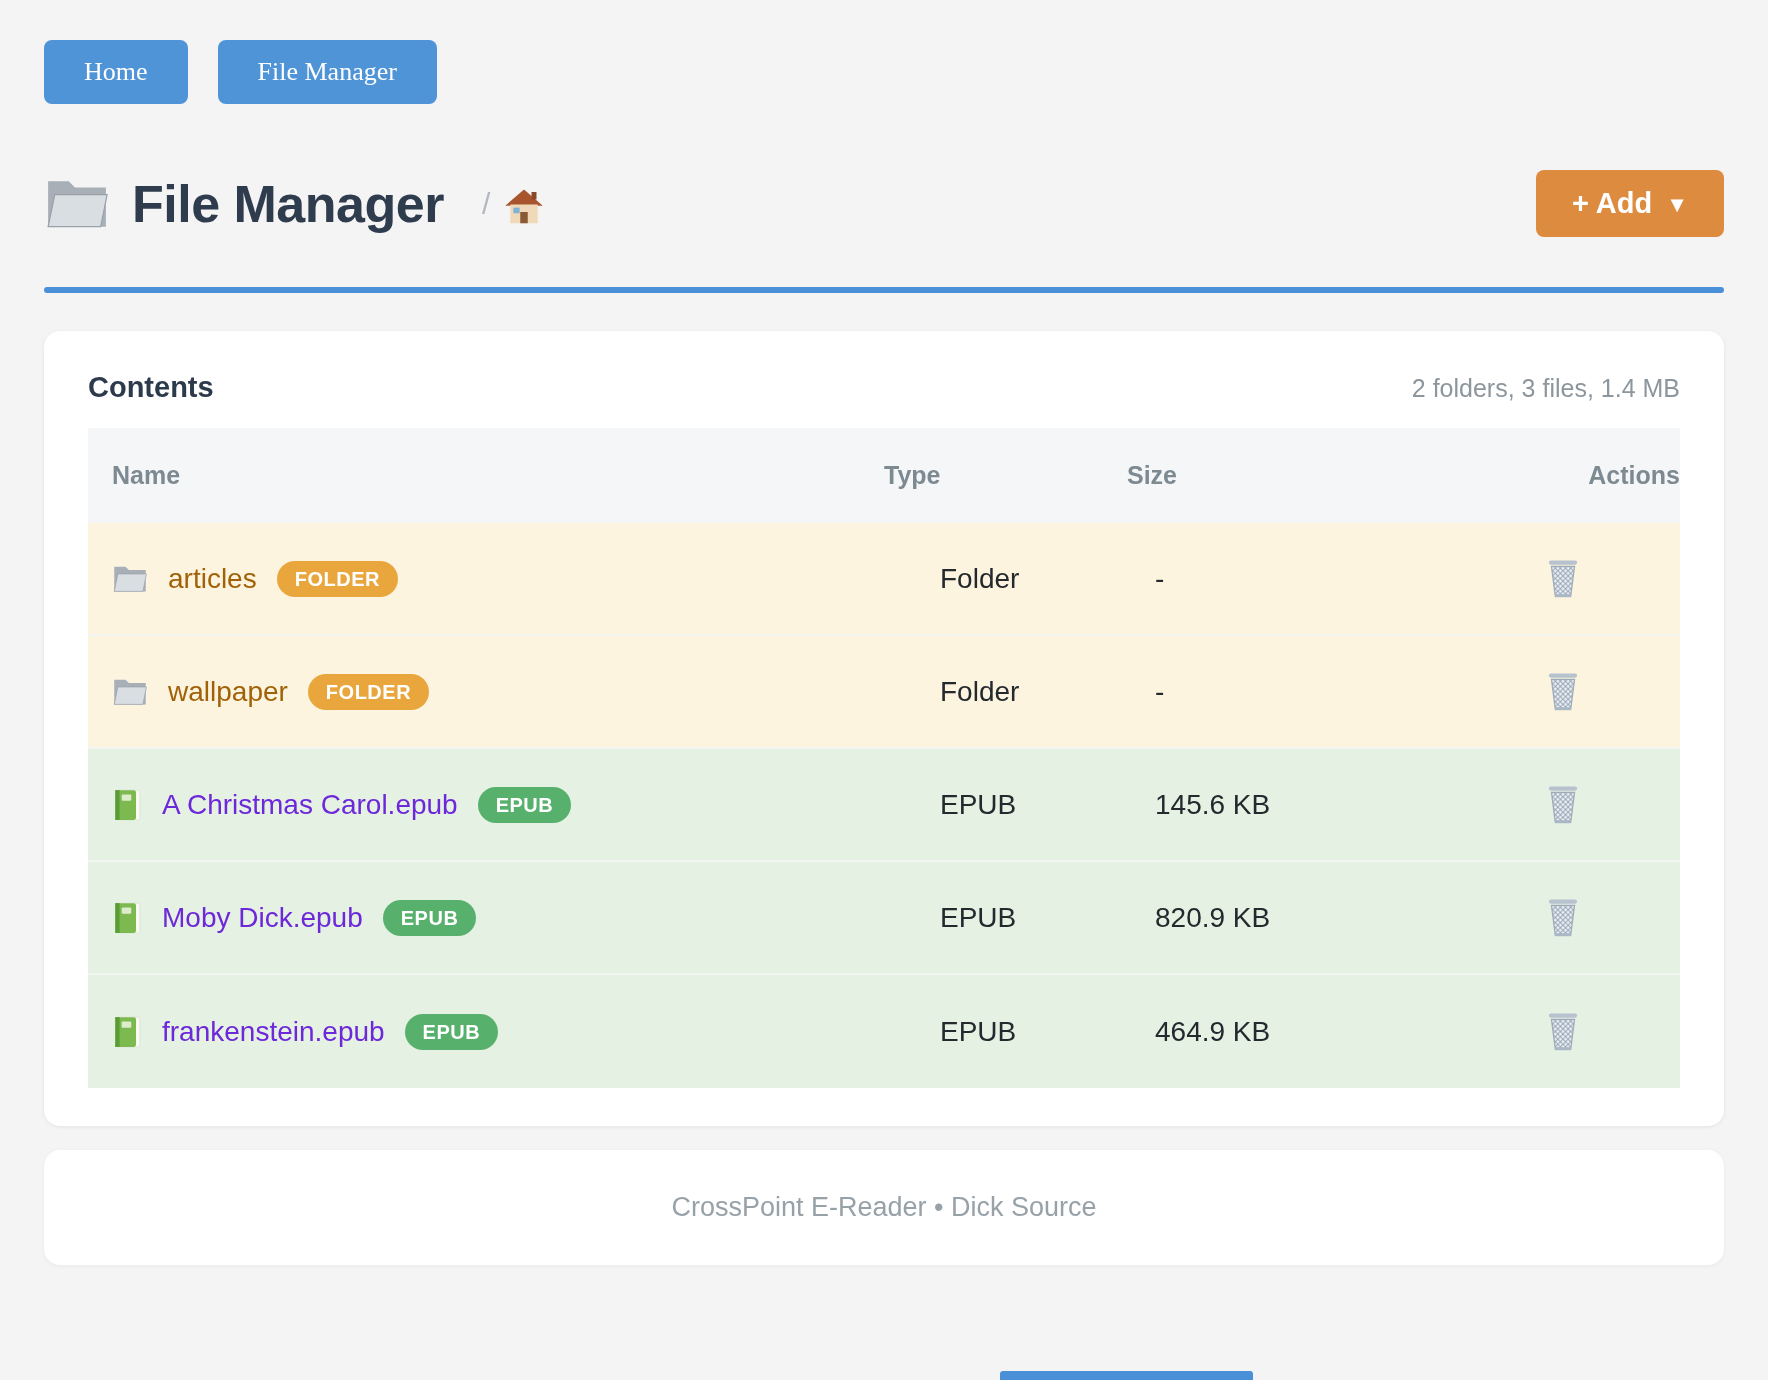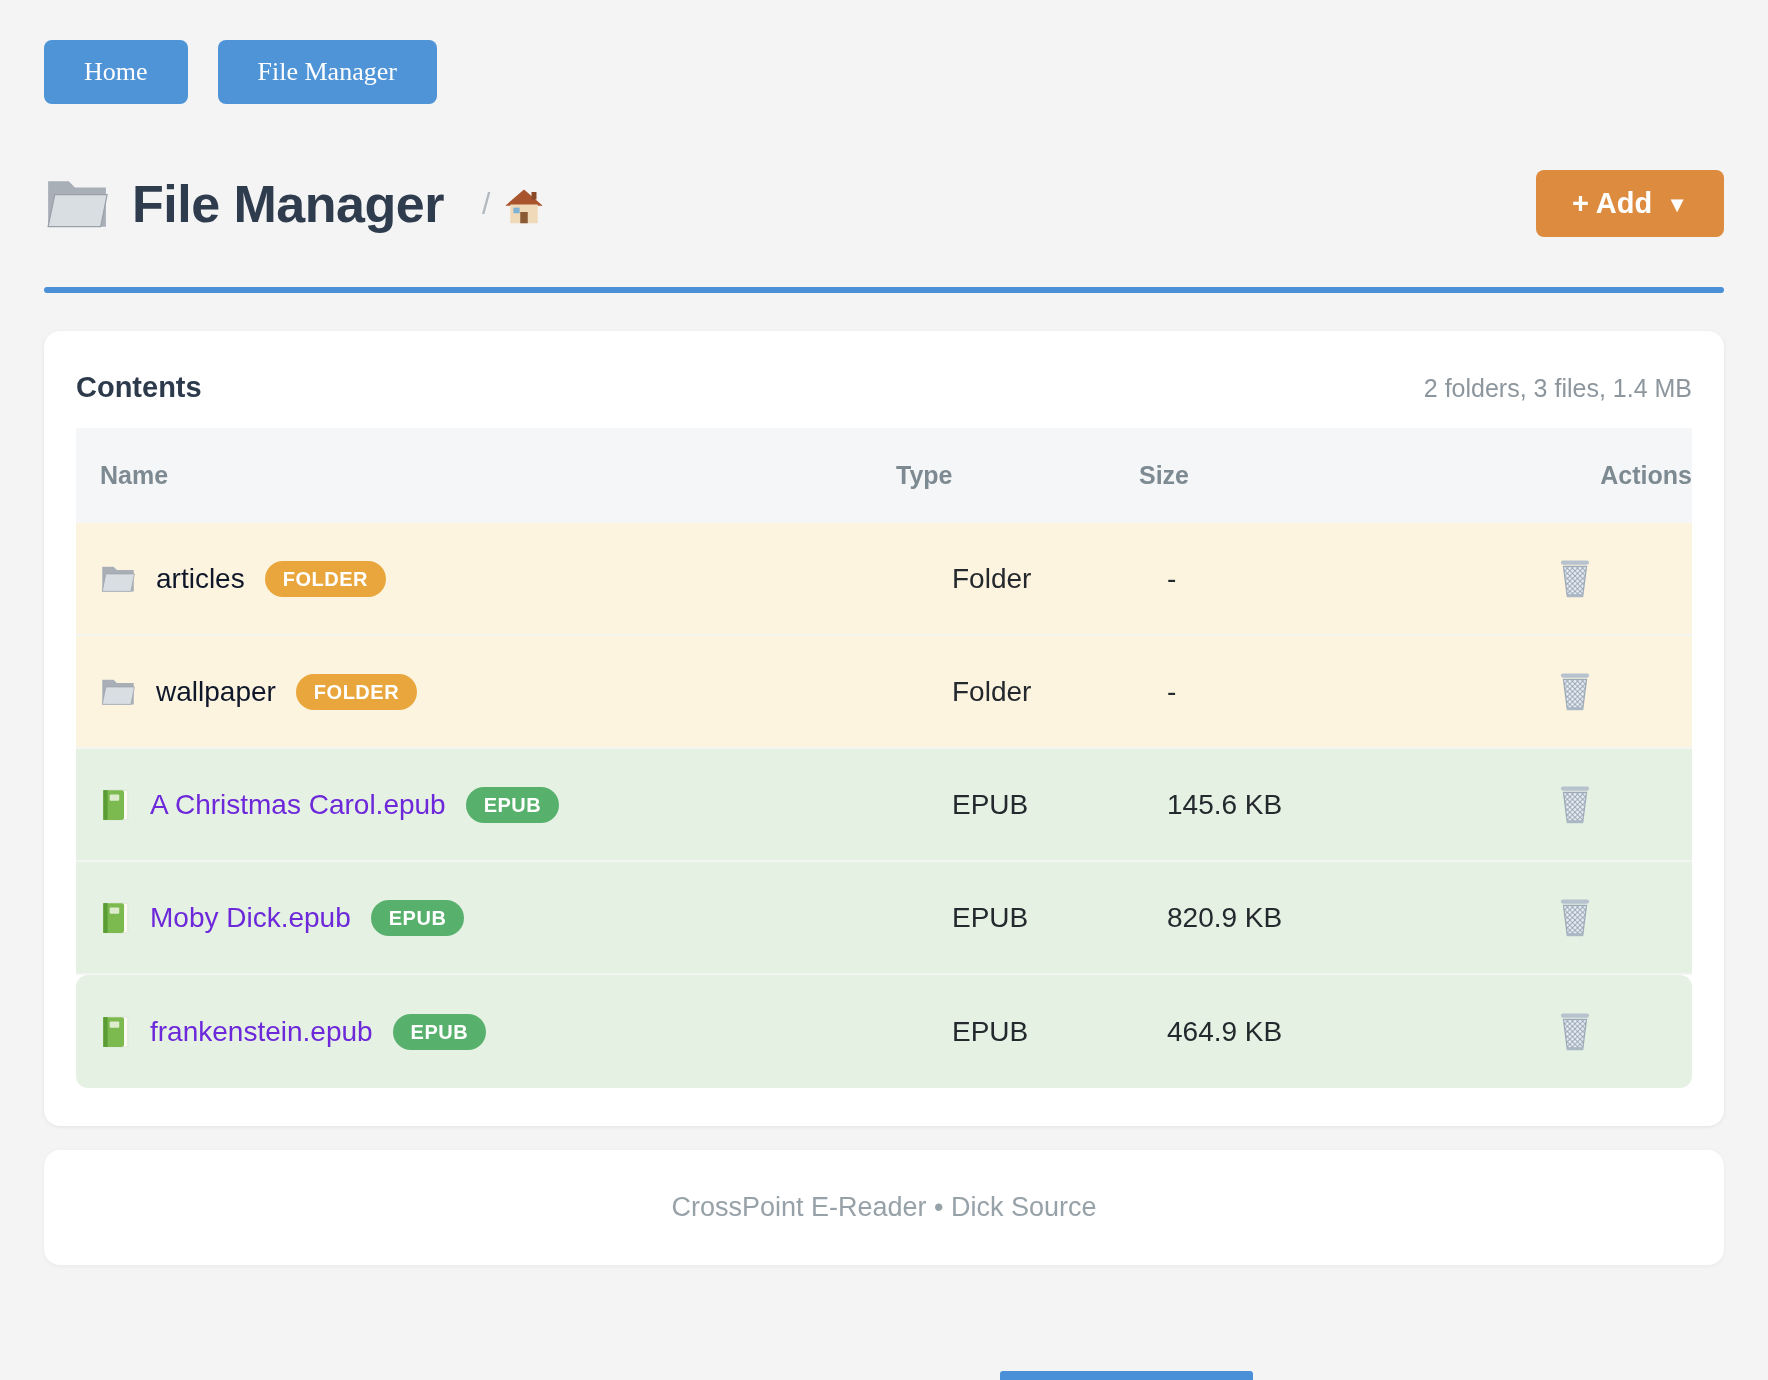--- a/index.html
+++ b/index.html
@@ -43,39 +43,39 @@
     font-family:"Liberation Sans", sans-serif;
     font-size:29px;font-weight:bold;padding:17px 36px;border-radius:8px;cursor:pointer;
     display:inline-flex;align-items:center;gap:14px;
   }
   .add-caret{font-size:22px;position:relative;top:1px;}
   .blue-divider{margin-top:50px;height:6px;background:var(--divider-blue);border-radius:3px;}
   
   .card{
     margin-top:38px;background:#fff;border-radius:16px;
     box-shadow:0 1px 4px rgba(0,0,0,0.07);
-    padding:40px 32px 38px;
+    padding:40px 44px 38px;
   }
   .card-head{display:flex;justify-content:space-between;align-items:baseline;}
   .contents-heading{font-size:29px;font-weight:bold;color:var(--heading-dark);}
   .contents-summary{font-size:25px;color:var(--muted-gray);}
   
   .table{margin-top:24px;}
   .t-row{display:grid;grid-template-columns:1fr 215px 290px 235px;align-items:center;}
   .t-head{background:#f4f6f8;height:95px;gap:28px;}
   .t-head .th{font-size:25px;font-weight:bold;color:#7d8a92;}
   .th-name{padding-left:24px;}
   .th-actions{text-align:right;}
   .data-row{height:113px;border-bottom:2px solid #f3f5f2;}
-  .data-row:last-child{border-bottom:none;border-radius:12px;}
+  .data-row:last-child{border-bottom:none;}
   .row-folder{background:var(--folder-row-bg);}
   .row-epub{background:var(--epub-row-bg);}
   .name-cell{display:flex;align-items:center;padding-left:24px;}
   .row-icon{width:36px;height:32px;flex:0 0 auto;}
-  .row-name{margin-left:20px;font-size:28px;color:#0f172a;cursor:pointer;}
+  .row-name{margin-left:20px;font-size:28px;color:#a16207;cursor:pointer;}
   .row-epub .row-name{color:#6d28d9;}
   .badge{
     margin-left:20px;color:#fff;font-size:20px;font-weight:bold;letter-spacing:0.5px;
     padding:8px 18px;border-radius:999px;line-height:1;
   }
   .row-folder .badge{background:var(--folder-badge);}
   .row-epub .badge{background:var(--epub-badge);}
   .cell-type,.cell-size{font-size:28px;color:#24292e;}
   .cell-actions{display:flex;justify-content:center;}
   .trash-btn{background:none;border:none;padding:4px;cursor:pointer;line-height:0;}

